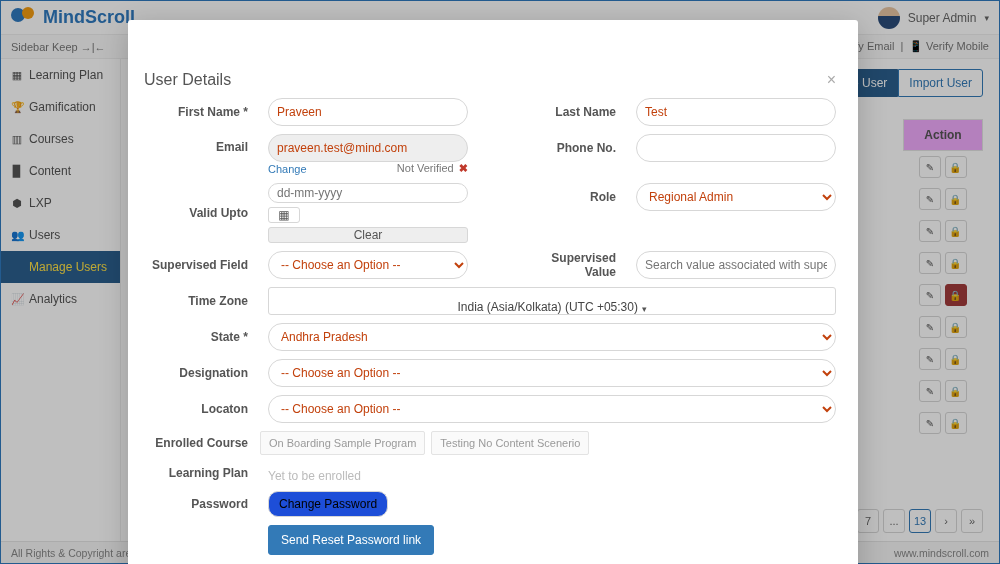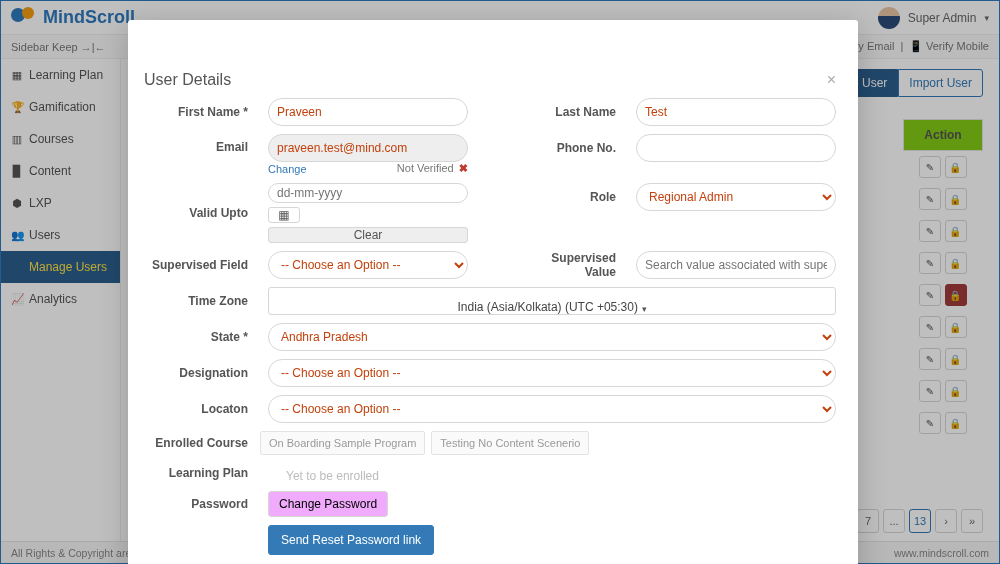--- a/index.html
+++ b/index.html
@@ -34,21 +34,21 @@
   .sidebar .item{padding:9px 10px;color:#555;display:flex;align-items:center;gap:6px;cursor:pointer;}
   .sidebar .item.active{background:var(--dark-blue);color:#fde047;}
   .sidebar .ico{width:12px;display:inline-block;font-size:11px;text-align:center;}
   .content{flex:1;padding:10px 16px;background:#fff;position:relative;}
   .content-top{display:flex;justify-content:flex-end;gap:0;margin-bottom:12px;}
   .btn{border:1px solid var(--border);background:#fff;padding:6px 10px;font-size:12px;border-radius:3px;cursor:pointer;}
   .btn.blue{background:var(--blue-btn);color:#fff;border-color:var(--blue-btn);}
   .btn.blue-outline{color:var(--blue-btn);border-color:var(--blue-btn);}
   .btn.blue-dark{background:var(--dark-blue);color:#fff;border-color:var(--dark-blue);}
   .action-col{position:absolute;right:16px;top:60px;width:80px;}
-  .action-head{background:#84cc16;text-align:center;padding:8px 0;font-weight:600;font-size:12px;border:1px solid #e3e3e3;}
+  .action-head{background:#f0abfc;text-align:center;padding:8px 0;font-weight:600;font-size:12px;border:1px solid #e3e3e3;}
   .action-row{display:flex;gap:4px;justify-content:center;padding:5px 0;}
   .icon-btn{width:22px;height:22px;border:1px solid var(--border);border-radius:3px;background:#fff;display:flex;align-items:center;justify-content:center;font-size:10px;cursor:pointer;}
   .icon-btn.red{background:var(--danger-red);border-color:var(--danger-red);color:#fff;}
   .pagination{position:absolute;right:16px;bottom:8px;display:flex;gap:4px;}
   .pagination .pg{min-width:22px;height:24px;border:1px solid var(--border);border-radius:3px;display:flex;align-items:center;justify-content:center;font-size:11px;cursor:pointer;color:#666;background:#fff;}
   .pagination .pg.current{color:var(--blue-btn);border-color:var(--blue-btn);}
   
   .footer{height:22px;display:flex;align-items:center;justify-content:space-between;padding:0 10px;font-size:10.5px;color:#888;background:#f6f6f6;border-top:1px solid #e5e5e5;}
   
   .modal-backdrop{position:absolute;inset:0;background:rgba(0,0,0,0.25);}
@@ -69,22 +69,22 @@
   .not-verified{color:#777;}
   .not-verified .x{color:#c0392b;font-weight:700;margin-left:2px;}
   .date-wrap{display:flex;gap:4px;flex-direction:column;}
   .date-wrap input{flex:1;}
   .date-btn{width:32px;border:1px solid var(--border);border-radius:3px;background:#fff;display:flex;align-items:center;justify-content:center;font-size:12px;}
   .clear-btn{padding:0 10px;border:1px solid var(--border);border-radius:3px;background:#eee;color:#555;font-size:12px;cursor:pointer;}
   .tz{display:flex;align-items:flex-end;justify-content:center;width:100%;height:28px;border:1px solid var(--border);border-radius:3px;gap:4px;font-size:12px;color:#444;}
   .tz .caret{color:#555;}
   .chips{display:flex;gap:6px;}
   .chip{border:1px solid #e3e3e3;background:#fafafa;color:#9a9a9a;font-size:11px;padding:5px 8px;border-radius:2px;}
-  .muted-text{color:#bbb;font-size:12px;padding-top:6px;display:inline-block;margin-left:18px;}
-  .small-btn{border:1px solid var(--border);background:#f0abfc;padding:5px 10px;border-radius:3px;font-size:12px;cursor:pointer;}
+  .muted-text{color:#bbb;font-size:12px;padding-top:6px;display:inline-block;}
+  .small-btn{border:1px solid var(--border);background:#1d4ed8;padding:5px 10px;border-radius:10px;font-size:12px;cursor:pointer;}
   .blue-btn{background:var(--blue-btn);border:1px solid var(--blue-btn);color:#fff;padding:7px 12px;border-radius:3px;font-size:12px;cursor:pointer;}
   .half{width:330px;gap:8px;}
 </style>
 </head>
 <body>
 
 <div class="topbar">
   <div class="brand">
     <span class="logo">
       <svg width="26" height="18">

